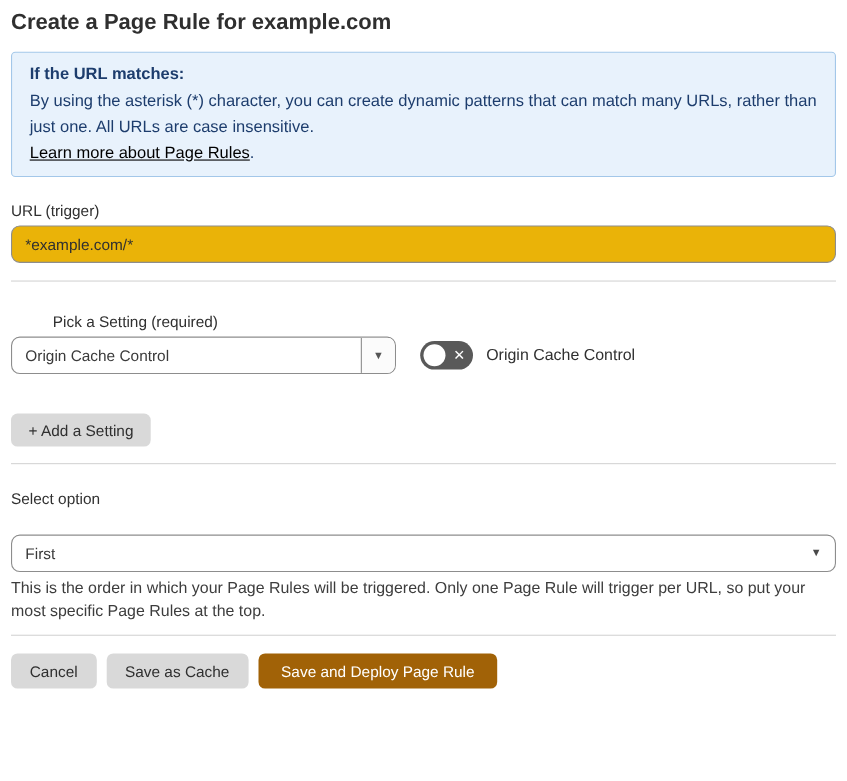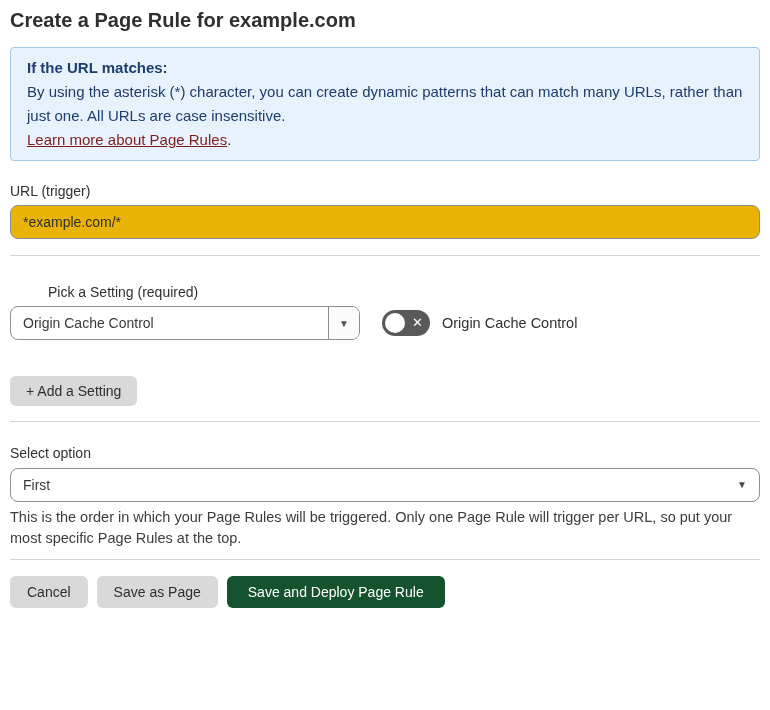--- a/index.html
+++ b/index.html
@@ -27,21 +27,21 @@
     background: #e8f2fc;
     border: 1px solid #a3c7e9;
     border-radius: 4px;
     padding: 8px 16px;
     color: #1d3d6d;
     font-size: 15px;
     line-height: 24px;
   }
   .info-heading { font-weight: 700; }
   .info-link {
-    color: #7f1d1d;
+    color: #000000;
     text-decoration: underline;
     cursor: pointer;
   }
   .field-label {
     display: block;
     font-size: 14px;
     color: #303030;
     margin-top: 22px;
     margin-bottom: 6px;
   }
@@ -147,21 +147,21 @@
     border-radius: 6px;
     font-family: "Liberation Sans", sans-serif;
     font-size: 14px;
     cursor: pointer;
   }
   .btn-gray {
     background: #d9d9d9;
     color: #2f2f2f;
   }
   .btn-primary {
-    background: #14532d;
+    background: #a16207;
     color: #ffffff;
   }
   .add-setting-btn {
     margin-top: 36px;
     height: 30px;
     padding: 0 16px;
   }
   .wide-select {
     position: relative;
     width: 100%;
@@ -231,30 +231,30 @@
       <span class="toggle-x">✕</span>
     </div>
     <span class="toggle-label">Origin Cache Control</span>
   </div>
 
   <button class="btn btn-gray add-setting-btn">+ Add a Setting</button>
 
   <hr class="divider" style="margin-top:15px; margin-bottom:0;">
 
 
-  <label class="field-label" style="margin-top:23px; margin-bottom:7px;">Select option</label>
+  <label class="field-label" style="margin-top:23px; margin-bottom:25px;">Select option</label>
 
   <div class="wide-select">
     <div class="select-value">First</div>
     <span class="caret">▼</span>
   </div>
 
   <div class="order-help">This is the order in which your Page Rules will be triggered. Only one Page Rule will trigger per URL, so put your most specific Page Rules at the top.</div>
 
   <hr class="divider footer-divider">
 
   <div class="footer-actions">
     <button class="btn btn-gray cancel-btn">Cancel</button>
-    <button class="btn btn-gray save-draft-btn">Save as Page</button>
+    <button class="btn btn-gray save-draft-btn">Save as Cache</button>
     <button class="btn btn-primary save-deploy-btn">Save and Deploy Page Rule</button>
   </div>
 
 </div>
 
 </body></html>

